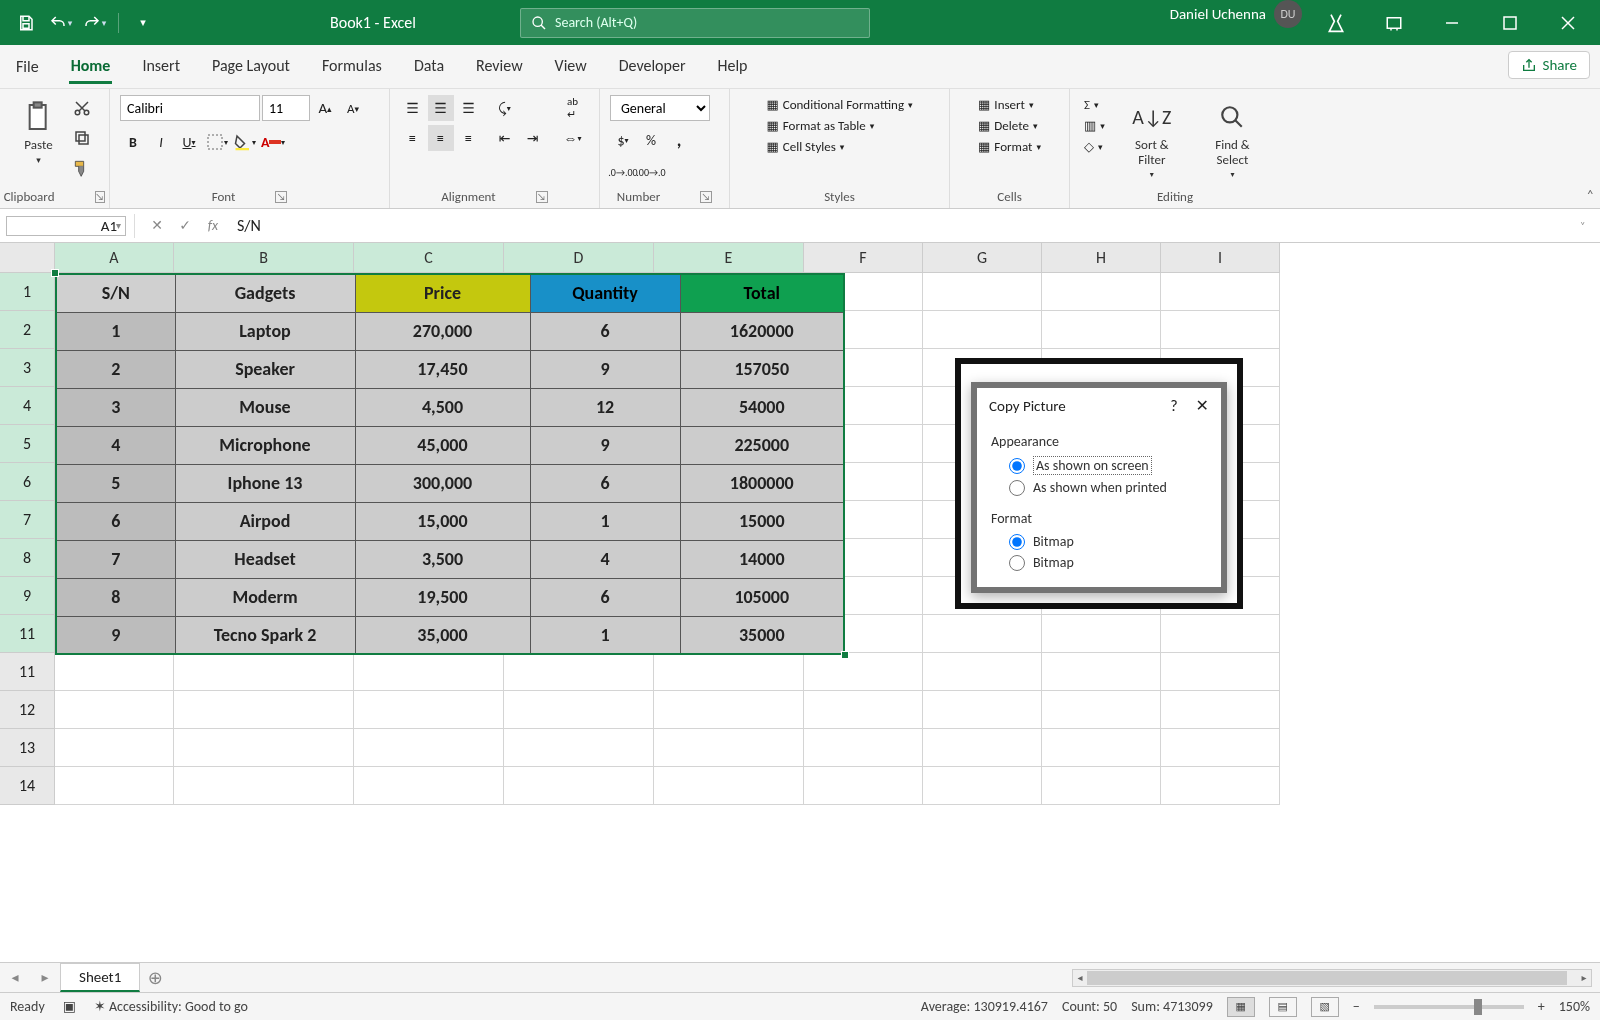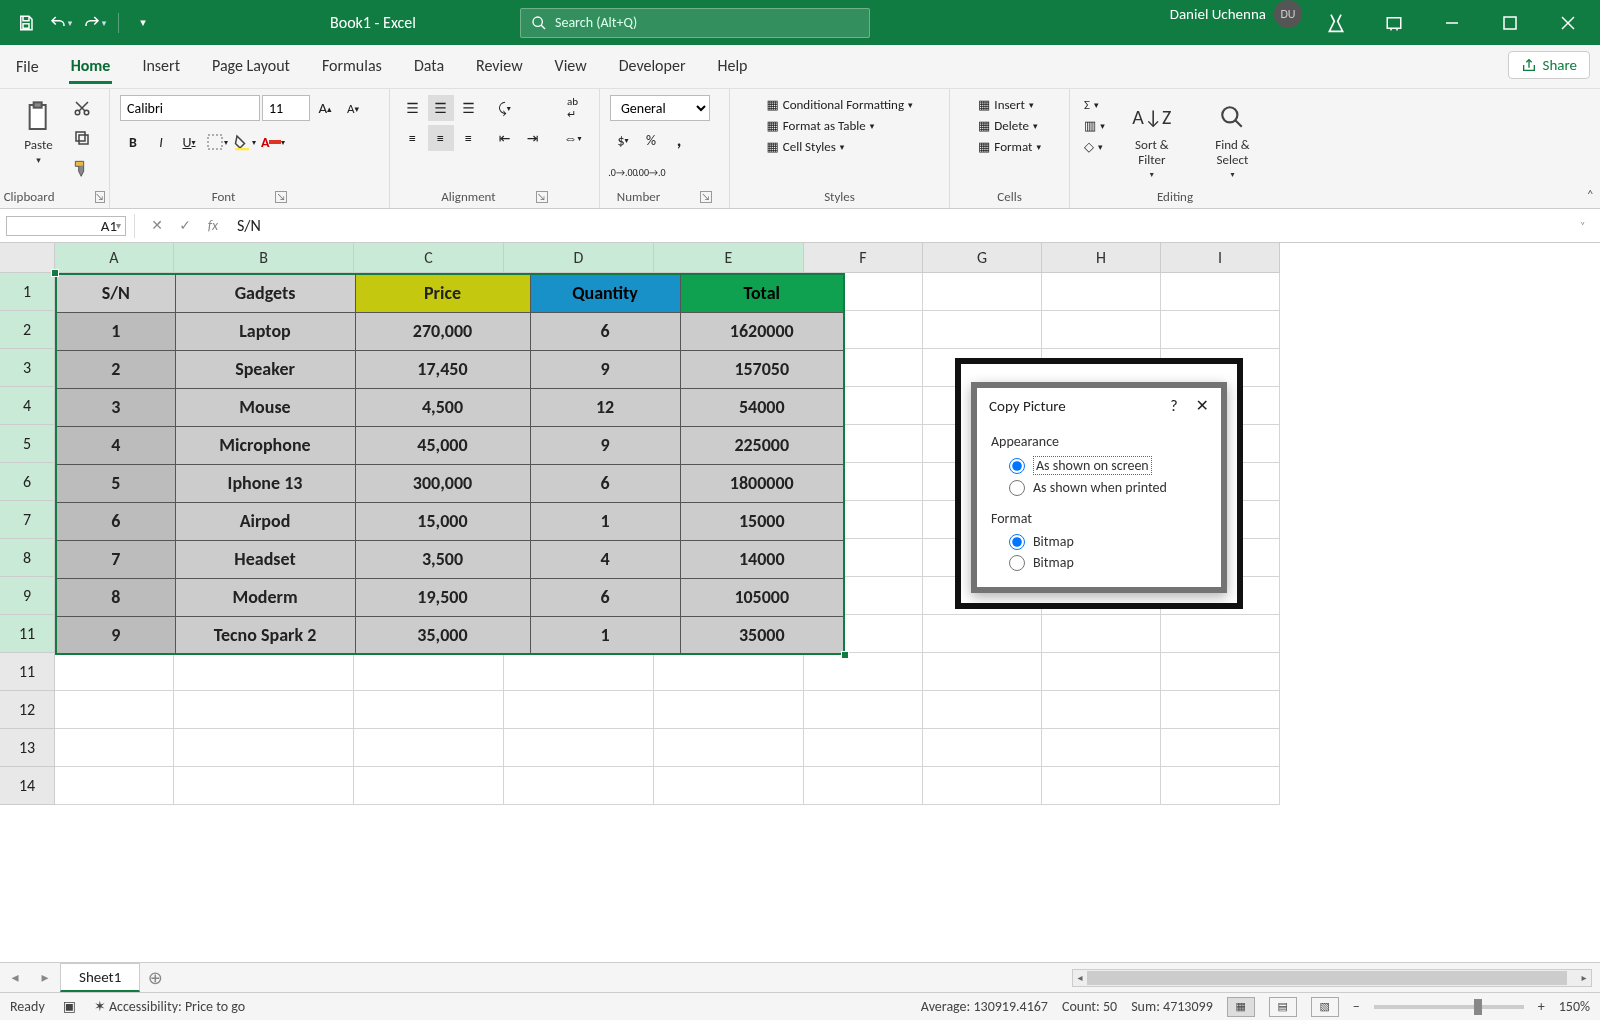--- a/index.html
+++ b/index.html
@@ -698,21 +698,21 @@
   <div class="hscroll">
     <div class="arr" style="left:0;">◂</div>
     <div class="thumb"></div>
     <div class="arr" style="right:0;">▸</div>
   </div>
 </div>
 
 <div class="statusbar">
   <span>Ready</span>
   <span>▣</span>
-  <span>✶ <span>Accessibility: Price to go</span></span>
+  <span>✶ <span>Accessibility: Good to go</span></span>
   <div class="right">
     <span>Average: 130919.4167</span>
     <span>Count: 50</span>
     <span>Sum: 4713099</span>
     <div class="viewbtn" style="background:#ddd;">▦</div>
     <div class="viewbtn">▤</div>
     <div class="viewbtn">▧</div>
     <span>−</span>
     <div class="zoom-slider">
         <div class="thumb"></div>

